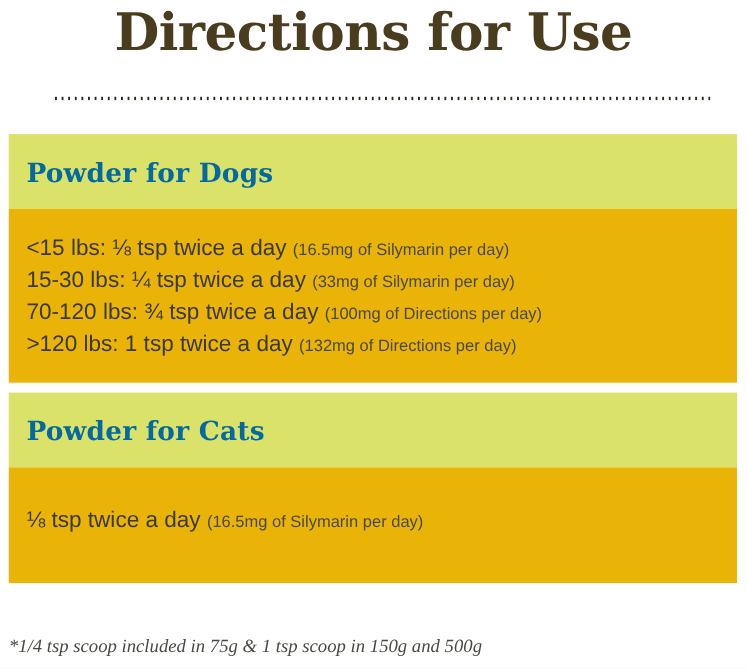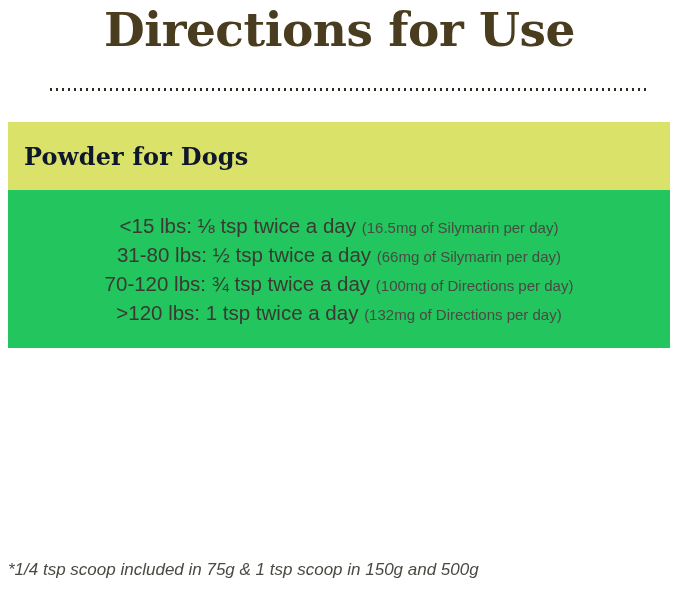--- a/index.html
+++ b/index.html
@@ -64,30 +64,29 @@
     display: flex;
     align-items: center;
     padding-left: 16px;
     box-sizing: border-box;
   }
 
   .section-band-title {
     font-family: "DejaVu Serif", "Liberation Serif", serif;
     font-size: 24px;
     font-weight: 700;
-    color: #0f172a;
+    color: #0369a1;
     letter-spacing: 0.2px;
     white-space: nowrap;
   }
 
   .section-body {
-    background: #22c55e;
+    background: #eab308;
     padding: 22px 16px 20px 16px;
     box-sizing: border-box;
-    text-align: center;
   }
 
   .dose-list {
     margin: 0;
     padding: 0;
     list-style: none;
   }
 
   .dose-line {
     font-family: "Liberation Sans", sans-serif;
@@ -108,22 +107,22 @@
   }
 
   .cats-body {
     padding: 34px 16px 42px 16px;
   }
 
   
   .footnote {
     position: absolute;
     left: 8px;
-    top: 560px;
-    font-family: Liberation Sans, sans-serif;
+    top: 578px;
+    font-family: Liberation Serif, serif;
     font-style: italic;
     font-size: 17px;
     color: #4a4a44;
     white-space: nowrap;
   }
 </style>
 </head>
 <body>
 
 <div class="page">
@@ -137,34 +136,45 @@
     <div class="section-band">
       <span class="section-band-title">Powder for Dogs</span>
     </div>
     <div class="section-body">
       <ul class="dose-list">
         <li class="dose-line">
           <span>&lt;15 lbs: ⅛ tsp twice a day</span>
           <span class="dose-note">(16.5mg of Silymarin per day)</span>
         </li>
         <li class="dose-line">
-          <span>31-80 lbs: ½ tsp twice a day</span>
-          <span class="dose-note">(66mg of Silymarin per day)</span>
+          <span>15-30 lbs: ¼ tsp twice a day</span>
+          <span class="dose-note">(33mg of Silymarin per day)</span>
         </li>
         <li class="dose-line">
           <span>70-120 lbs: ¾ tsp twice a day</span>
           <span class="dose-note">(100mg of Directions per day)</span>
         </li>
         <li class="dose-line">
           <span>&gt;120 lbs: 1 tsp twice a day</span>
           <span class="dose-note">(132mg of Directions per day)</span>
         </li>
       </ul>
     </div>
 
     <div class="band-gap"></div>
 
+    <div class="section-band">
+      <span class="section-band-title">Powder for Cats</span>
+    </div>
+    <div class="section-body cats-body">
+      <ul class="dose-list">
+        <li class="dose-line">
+          <span>⅛ tsp twice a day</span>
+          <span class="dose-note">(16.5mg of Silymarin per day)</span>
+        </li>
+      </ul>
+    </div>
 
   </div>
 
   <div class="footnote">*1/4 tsp scoop included in 75g &amp; 1 tsp scoop in 150g and 500g</div>
 
 </div>
 
 </body></html>

